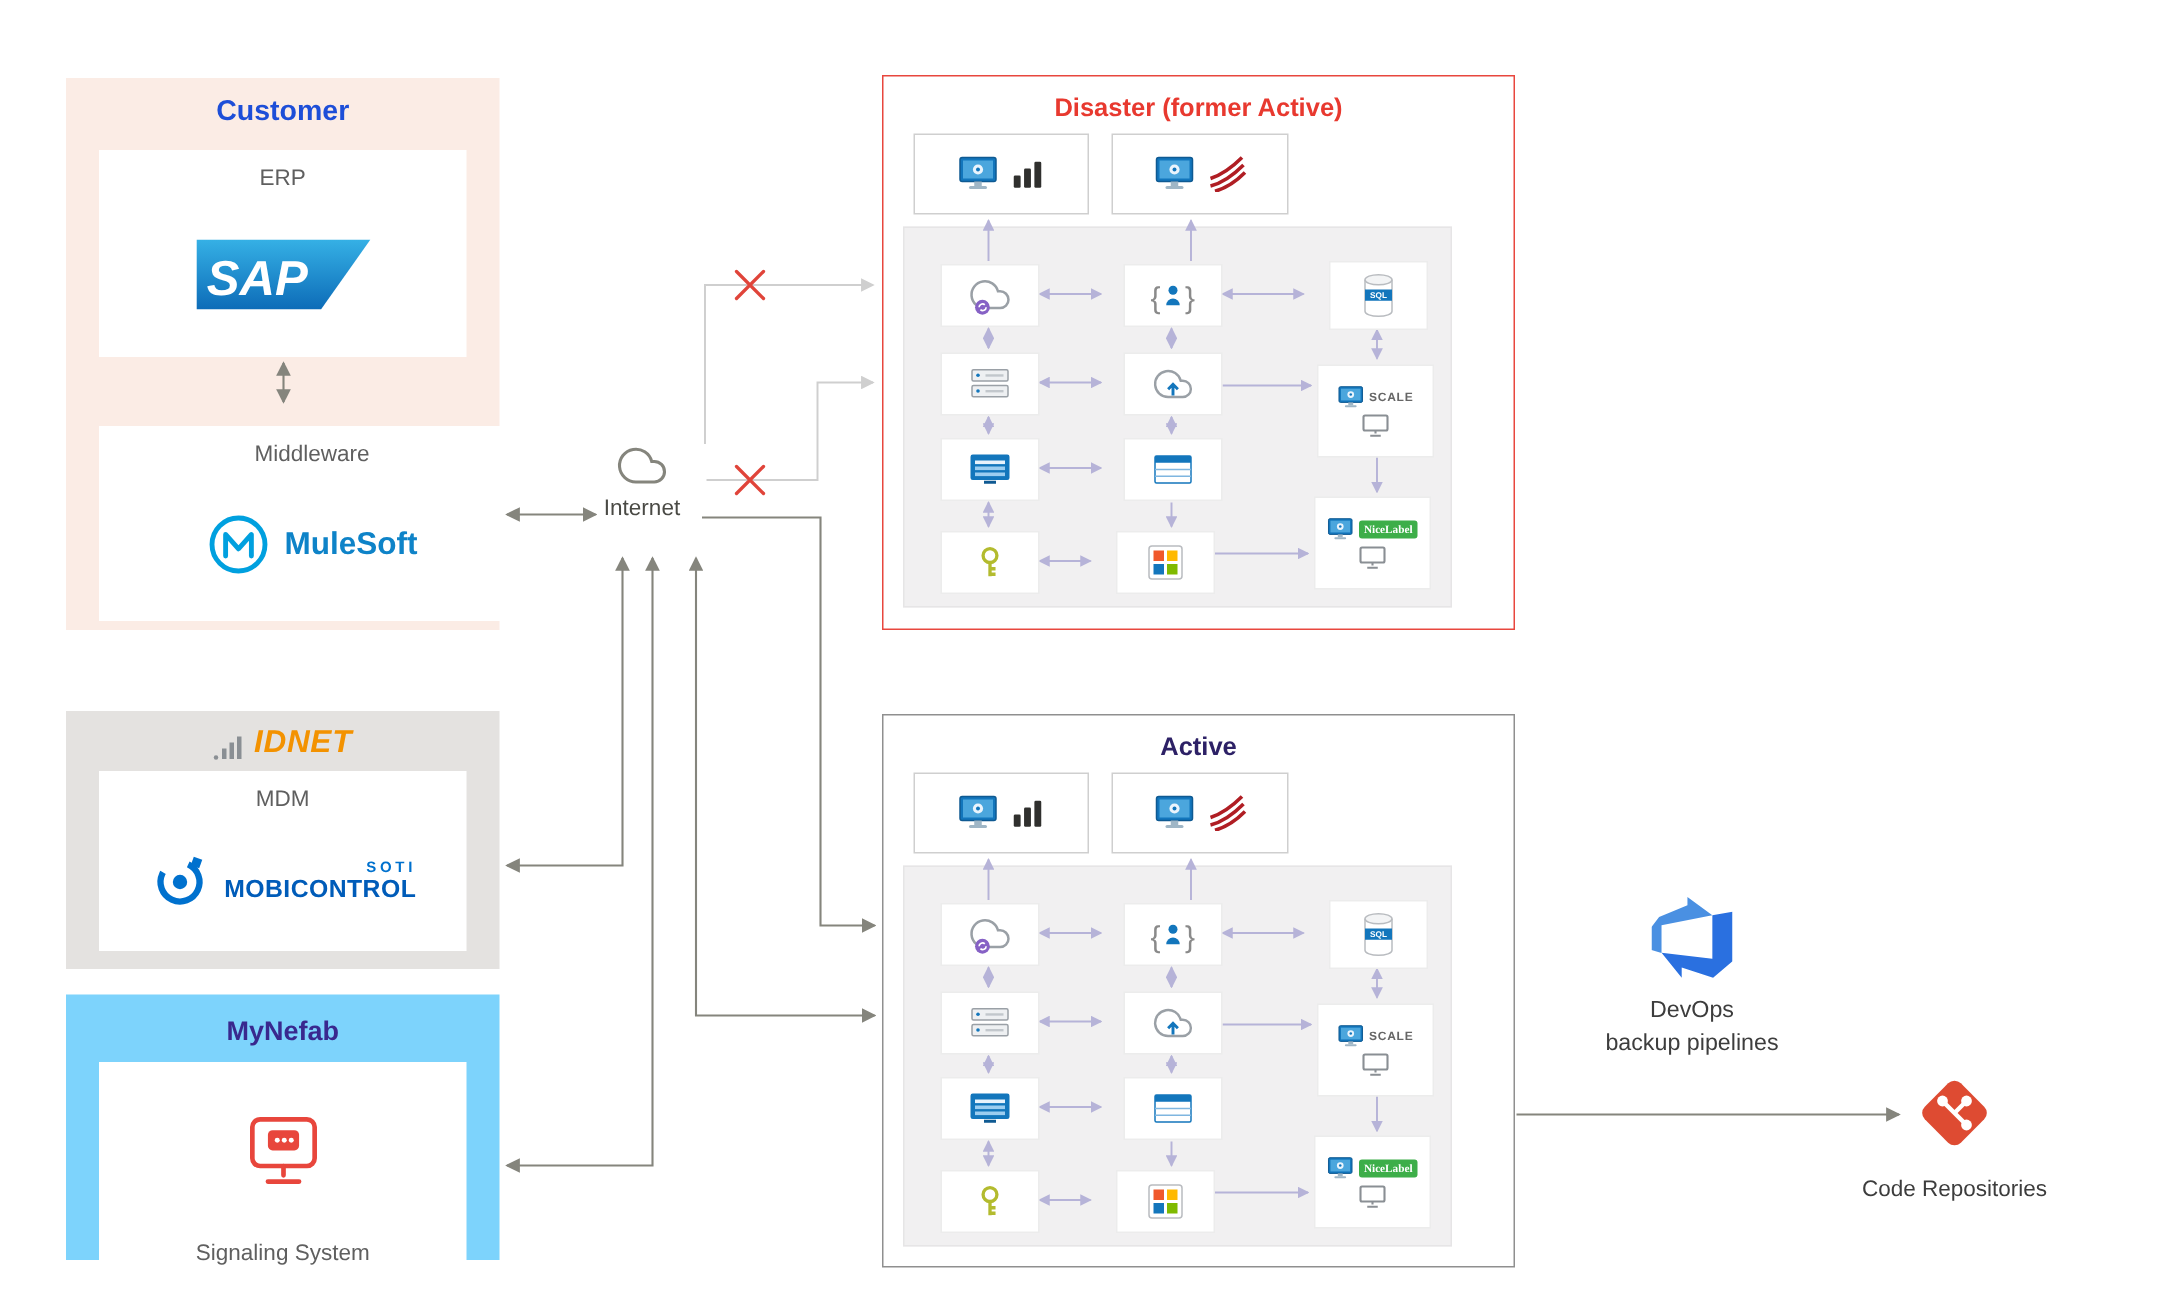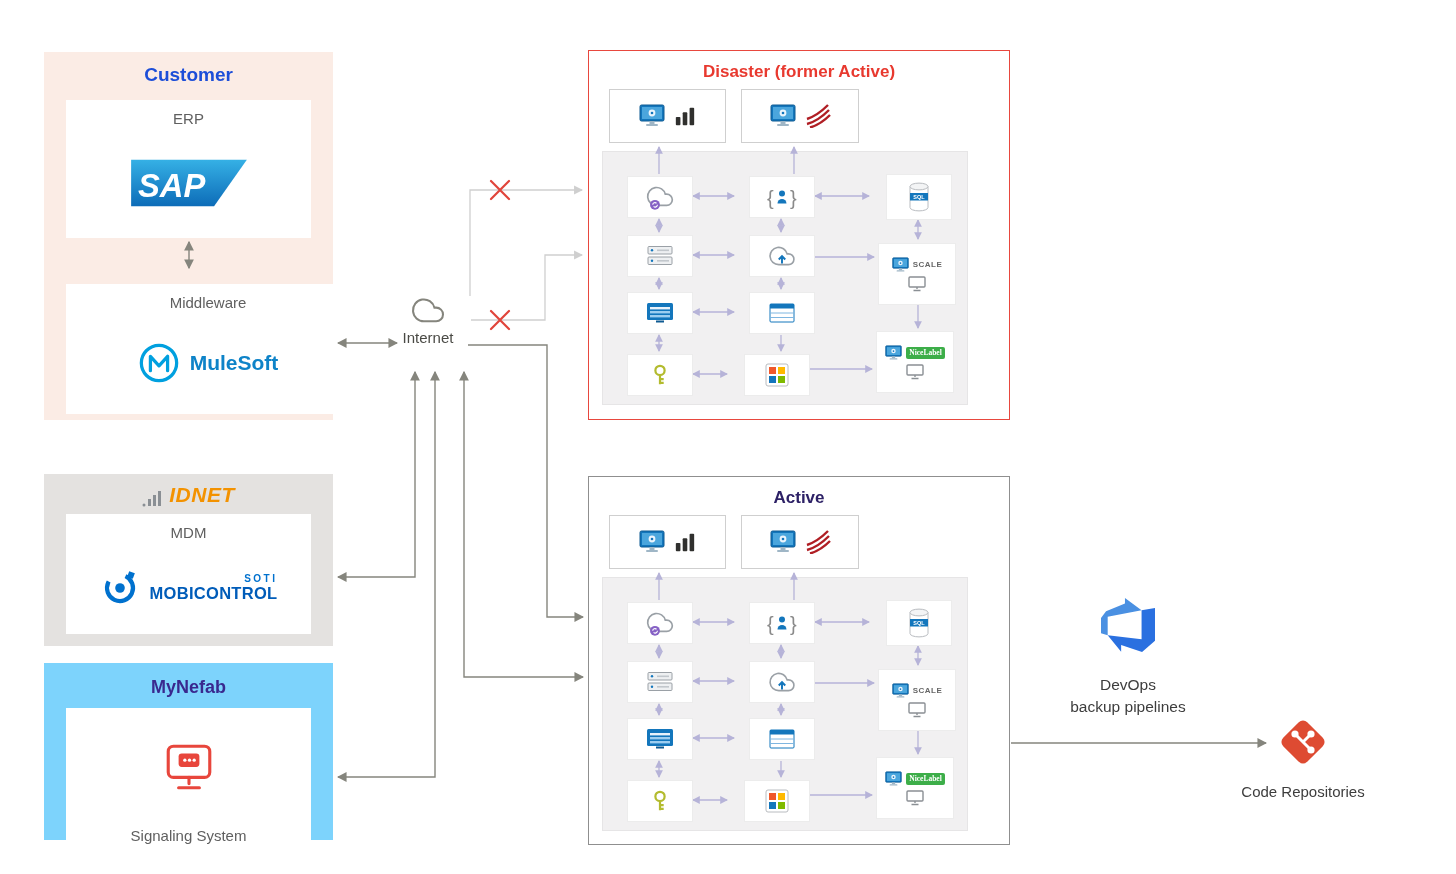--- a/index.html
+++ b/index.html
@@ -53,21 +53,21 @@
           box-shadow:0 0 0 1px #ececec; display:flex; align-items:center; justify-content:center; }
   .big-tile { position:absolute; z-index:2; width:76px; height:60px; background:#fff;
               box-shadow:0 0 0 1px #ececec; display:flex; flex-direction:column;
               align-items:center; justify-content:center; gap:3px; }
   .bt-row { display:flex; align-items:center; gap:4px; }
   .scale-label { font-size:8px; font-weight:bold; color:#666; letter-spacing:.5px; }
   .nicelabel-badge { font-size:7.5px; font-weight:bold; color:#fff; background:#3dae49;
                      padding:1.5px 3px; border-radius:2px;font-family:Liberation Serif, serif; }
 
   .devops-block { position:absolute; left:1028px; top:598px; width:200px; text-align:center; }
-  .devops-text { margin-top:18px; font-size:15.5px; color:#3d3d3d; line-height:1.45; }
+  .devops-text { margin-top:6px; font-size:15.5px; color:#3d3d3d; line-height:1.45; }
   .repos-block { position:absolute; left:1203px; top:713px; width:200px; text-align:center; }
   .repos-text { margin-top:8px; font-size:15px; color:#3d3d3d; }
 
   .overlay { position:absolute; left:0; top:0; z-index:4; pointer-events:none; }
 </style>
 </head>
 <body>
 
 <div class="canvas">
 

